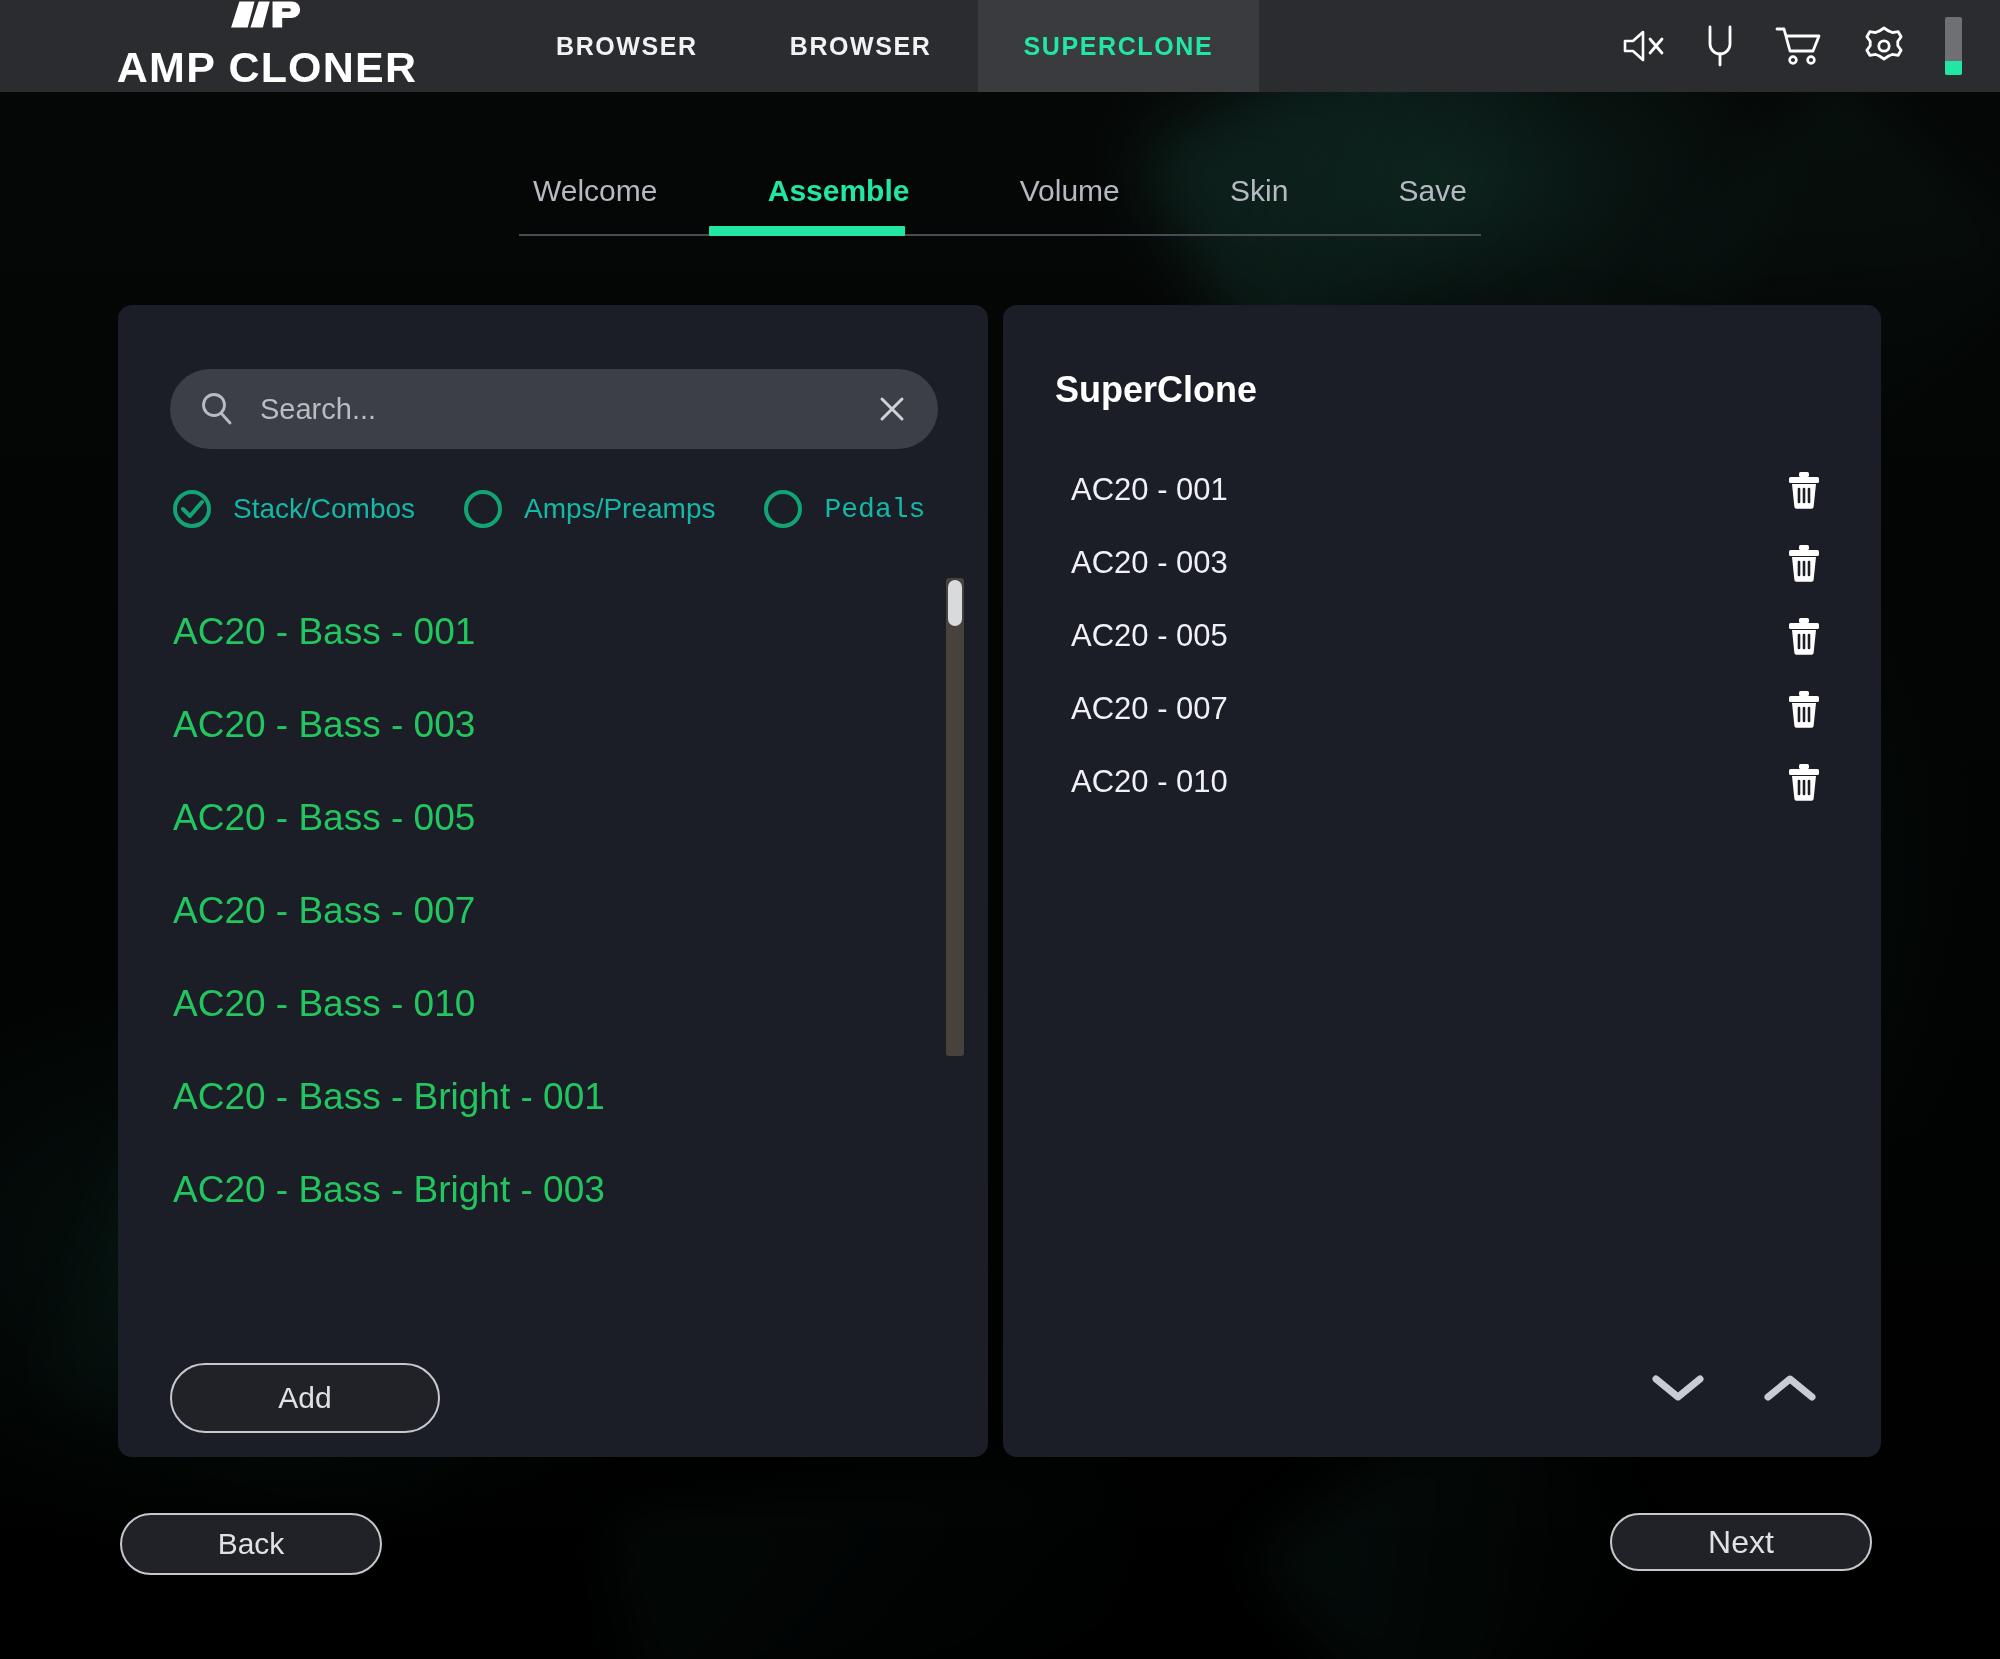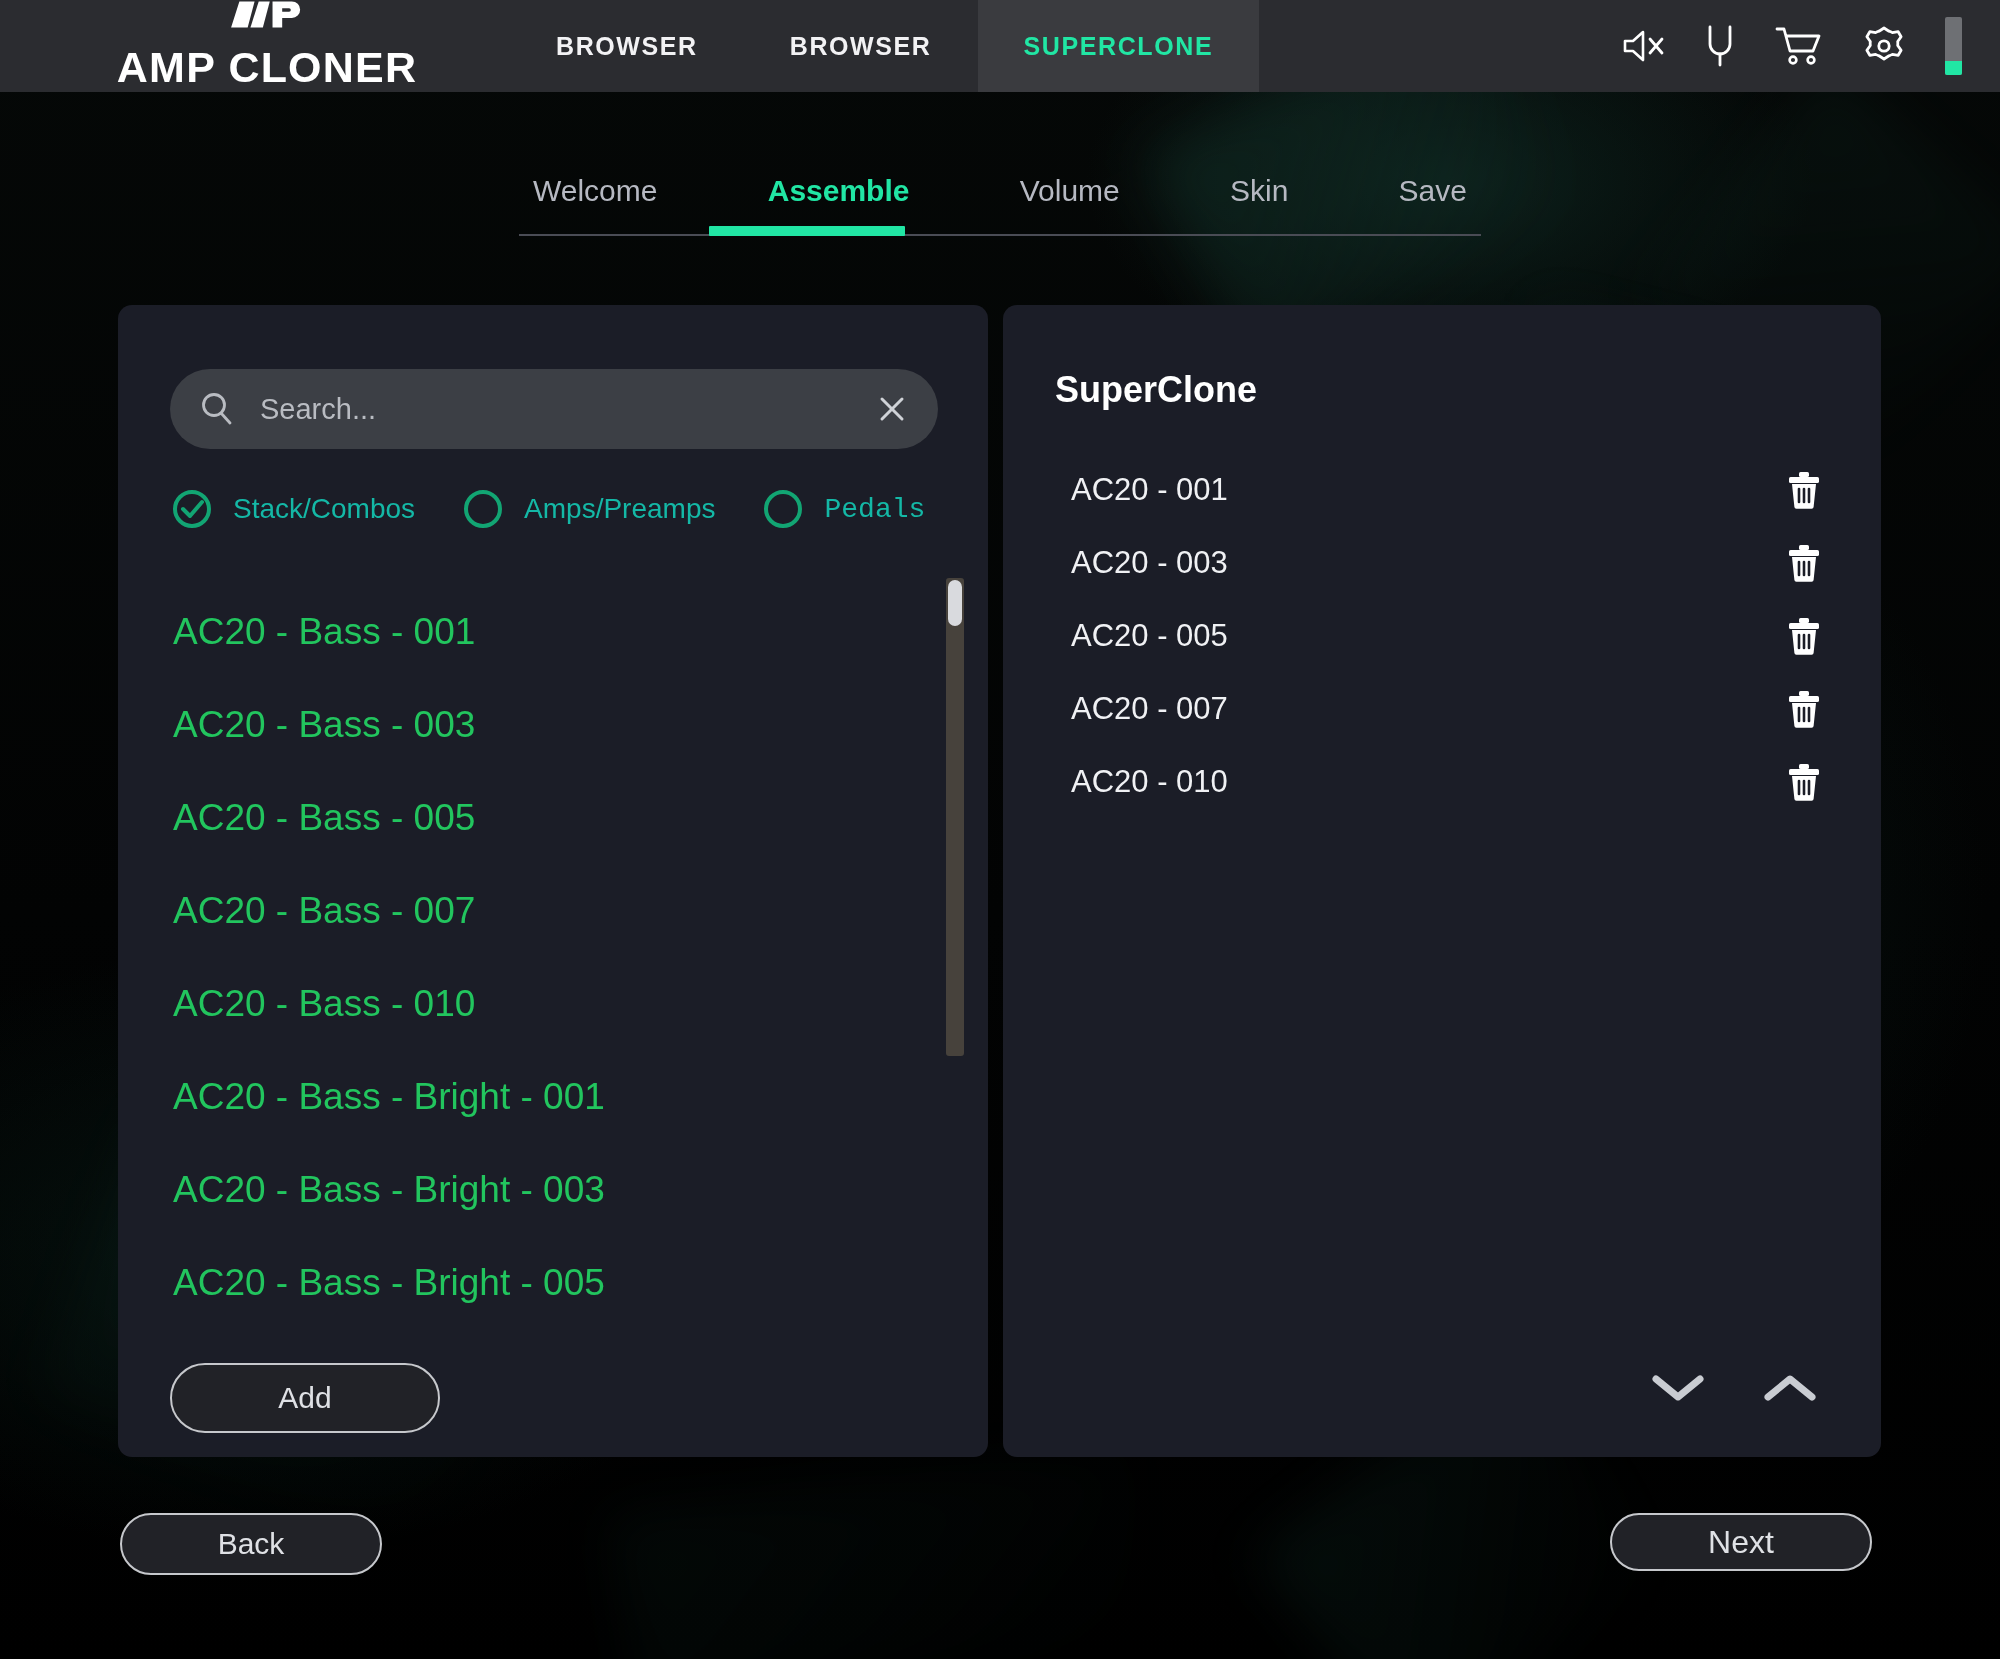--- a/index.html
+++ b/index.html
@@ -421,21 +421,20 @@
 
     <div class="list-area">
       <div class="list-inner">
         <div class="list-item">AC20 - Bass - 001</div>
         <div class="list-item">AC20 - Bass - 003</div>
         <div class="list-item">AC20 - Bass - 005</div>
         <div class="list-item">AC20 - Bass - 007</div>
         <div class="list-item">AC20 - Bass - 010</div>
         <div class="list-item">AC20 - Bass - Bright - 001</div>
         <div class="list-item">AC20 - Bass - Bright - 003</div>
-        <div class="list-item">AC20 - Bass - Bright - 005</div>
       </div>
     </div>
 
     <div class="btn-pill add-btn">Add</div>
   </div>
 
   <div class="scrollbar">
     <div class="scroll-thumb"></div>
   </div>
 

